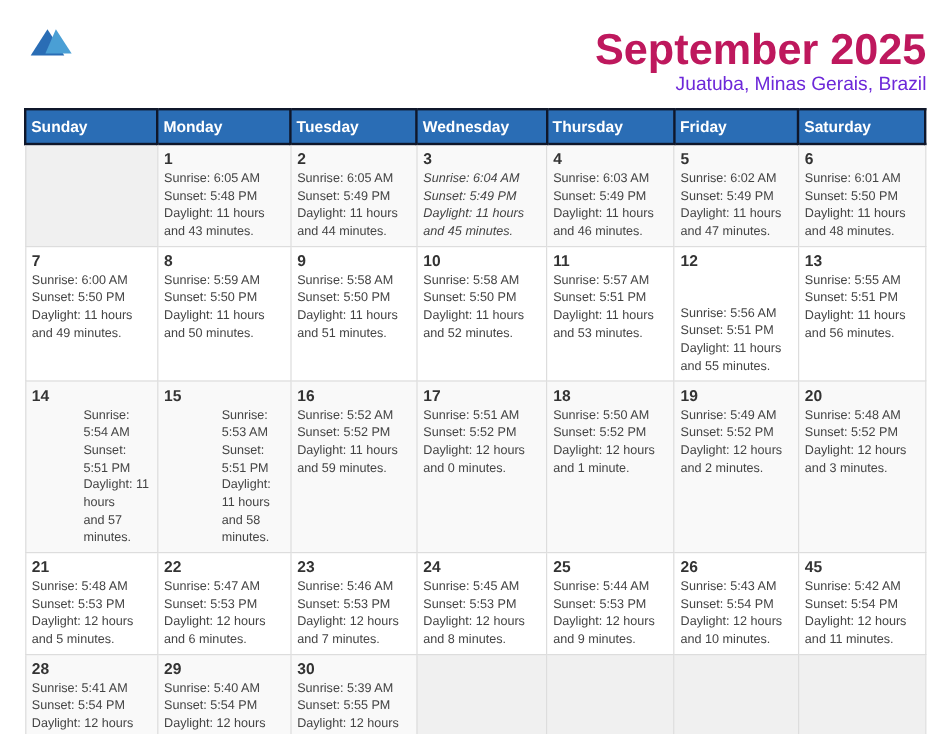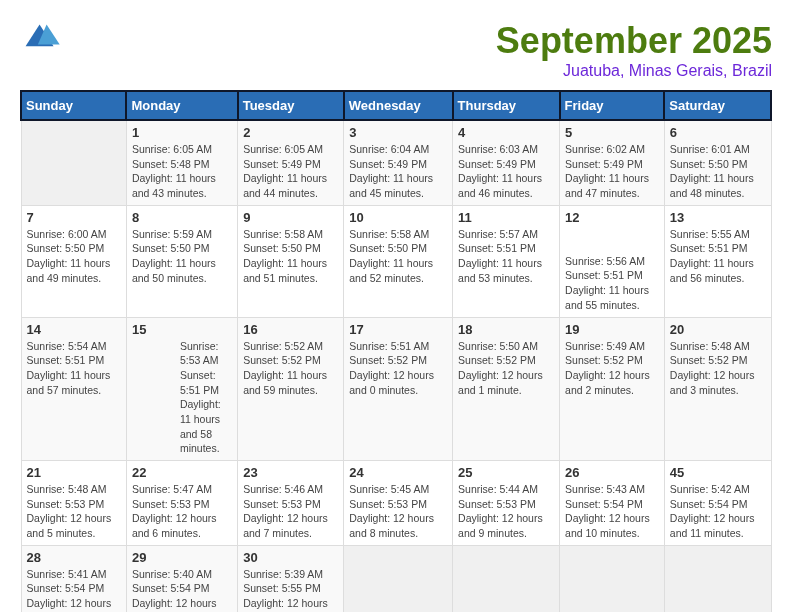--- a/index.html
+++ b/index.html
@@ -29,21 +29,21 @@
       height: 35px;
       margin-right: 2px;
       position: relative;
     }
     .title-area {
       text-align: right;
     }
     .month-title {
       font-size: 36px;
       font-weight: bold;
-      color: #4d7c0f;
+      color: #be185d;
     }
     .location {
       font-size: 16px;
       color: #6d28d9;
     }
     .calendar {
       width: 100%;
       border-collapse: collapse;
       font-size: 11px;
     }
@@ -130,21 +130,21 @@
         </td>
         <td>
           <span class="day-number">2</span>
           <div class="day-info" style="white-space: pre-line;">Sunrise: 6:05 AM
 Sunset: 5:49 PM
 Daylight: 11 hours
 and 44 minutes.</div>
         </td>
         <td>
           <span class="day-number">3</span>
-          <div class="day-info" style="white-space: pre-line;">Sunrise: 6:04 AM
+          <div class="day-info" style="white-space: pre-line; font-style: italic;">Sunrise: 6:04 AM
 Sunset: 5:49 PM
 Daylight: 11 hours
 and 45 minutes.</div>
         </td>
         <td>
           <span class="day-number">4</span>
           <div class="day-info" style="white-space: pre-line;">Sunrise: 6:03 AM
 Sunset: 5:49 PM
 Daylight: 11 hours
 and 46 minutes.</div>
@@ -211,21 +211,21 @@
           <span class="day-number">13</span>
           <div class="day-info" style="white-space: pre-line;">Sunrise: 5:55 AM
 Sunset: 5:51 PM
 Daylight: 11 hours
 and 56 minutes.</div>
         </td>
       </tr>
       <tr>
         <td>
           <span class="day-number">14</span>
-          <div class="day-info" style="white-space: pre-line;">Sunrise: 5:54 AM
+          <div class="day-info" style="white-space: pre-line; margin-left: 43px;">Sunrise: 5:54 AM
 Sunset: 5:51 PM
 Daylight: 11 hours
 and 57 minutes.</div>
         </td>
         <td>
           <span class="day-number">15</span>
           <div class="day-info" style="white-space: pre-line; margin-left: 48px;">Sunrise: 5:53 AM
 Sunset: 5:51 PM
 Daylight: 11 hours
 and 58 minutes.</div>

